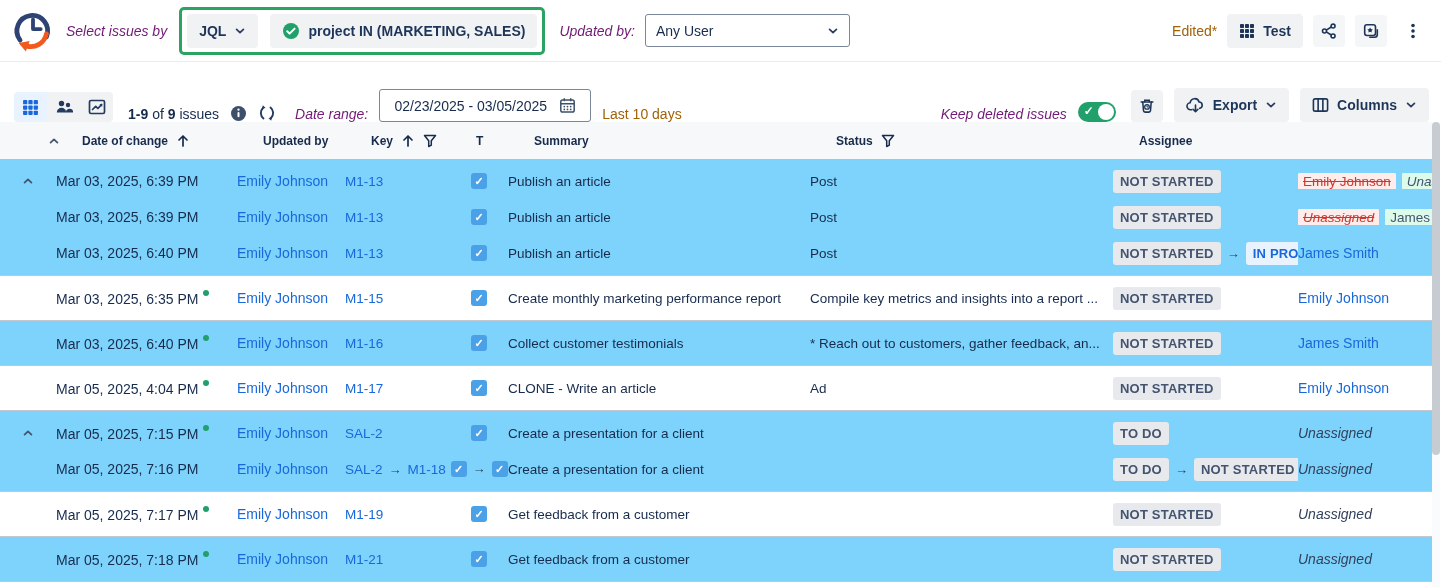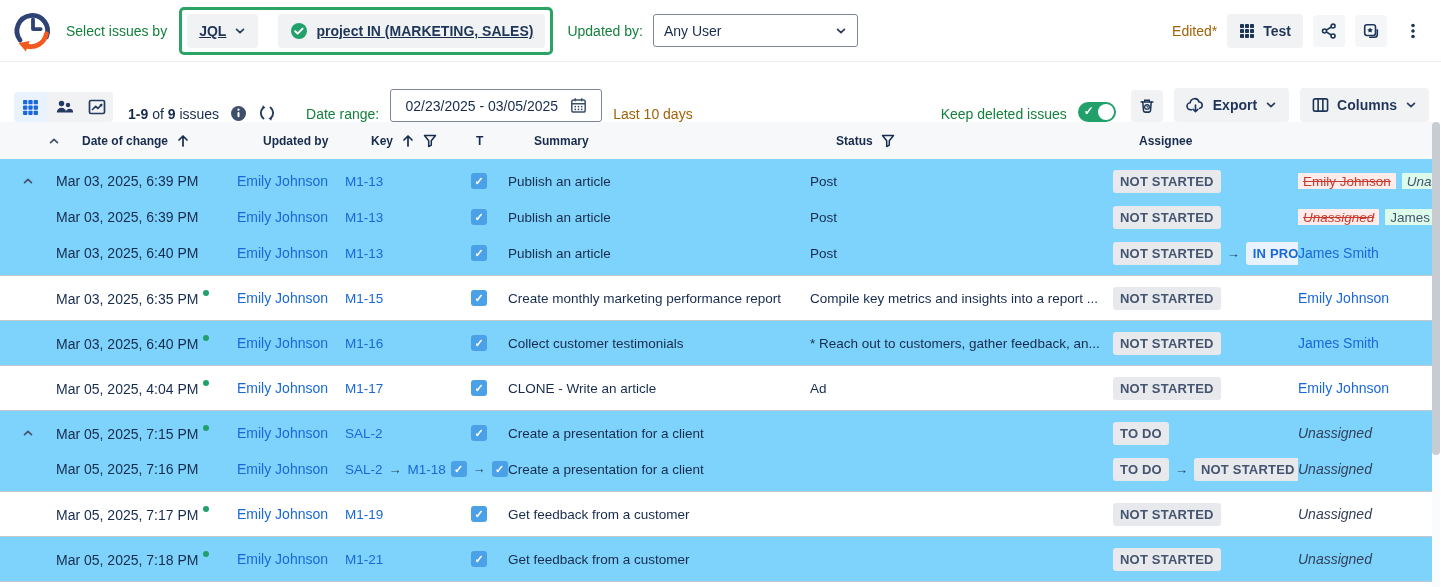--- a/index.html
+++ b/index.html
@@ -7,22 +7,22 @@
   body {
     width:1441px; height:587px; overflow:hidden; position:relative;
     background:#fff; color:#172B4D;
     font-family:"Liberation Sans", sans-serif; font-size:14px;
   }
   svg { display:block; }
 
   
   .topbar { height:62px; display:flex; align-items:center; padding:0 12px 0 10px; border-bottom:1px solid #EBECF0; gap:10px; }
   .logo { width:46px; height:46px; flex:0 0 auto; }
-  .lbl { color:#15803d; white-space:nowrap; }
-  .hl-box { display:flex; align-items:center; gap:20px; border:3px solid #2BA463; border-radius:5px; padding:4px 5px; margin-left:2px;text-decoration:underline; }
+  .lbl { color:#701a75; white-space:nowrap;font-style:italic; }
+  .hl-box { display:flex; align-items:center; gap:12px; border:3px solid #2BA463; border-radius:5px; padding:4px 5px; margin-left:2px; }
   .btn { display:inline-flex; align-items:center; gap:8px; background:#F1F2F4; border:none; border-radius:4px;
          padding:0 12px; height:34px; font-family:inherit; font-size:14px; font-weight:bold; color:#1D3558; cursor:pointer; white-space:nowrap; }
   .chip-query { display:inline-flex; align-items:center; gap:8px; background:#F1F2F4; border-radius:4px; padding:0 12px; height:34px; font-weight:bold; color:#1D3558; white-space:nowrap; cursor:pointer; }
   .select { display:flex; align-items:center; justify-content:space-between; border:1px solid #7A869A; border-radius:3px;
             height:33px; width:205px; padding:0 10px; cursor:pointer; background:#fff; }
   .spacer { flex:1 1 auto; }
   .muted { color:#a16207; }
   .icon-btn { display:inline-flex; align-items:center; justify-content:center; width:32px; height:32px; background:#F5F6F8; border-radius:4px; border:none; cursor:pointer; }
   .kebab-btn { background:transparent; }
 
@@ -206,21 +206,21 @@
     <svg width="18" height="18" viewBox="0 0 18 18">
       <g fill="none" stroke="#243A5E" stroke-width="1.9" stroke-linecap="round">
         <path d="M5.5 14.5A7 7 0 0 1 5 4"></path>
         <path d="M12.5 3.5A7 7 0 0 1 13 14"></path>
       </g>
       <polygon points="4.9,1.3 7.6,4.1 3.8,4.7" fill="#243A5E"></polygon>
       <polygon points="13.1,16.7 10.4,13.9 14.2,13.3" fill="#243A5E"></polygon>
     </svg>
   </span>
 
-  <span class="lbl" style="margin-left:19px">Date range:</span>
+  <span class="lbl" style="margin-left:8px">Date range:</span>
   <div class="dinput">
     <span>02/23/2025 - 03/05/2025</span>
     <svg width="17" height="17" viewBox="0 0 17 17">
       <g fill="none" stroke="#3D4F6B" stroke-width="1.5">
         <rect x="1.8" y="3" width="13.4" height="12" rx="1.8"></rect>
         <path d="M1.8 6.8h13.4M5.3 1.2v3M11.7 1.2v3"></path>
       </g>
       <g fill="#3D4F6B">
         <circle cx="5.3" cy="9.6" r=".9"></circle>
           <circle cx="8.5" cy="9.6" r=".9"></circle>

